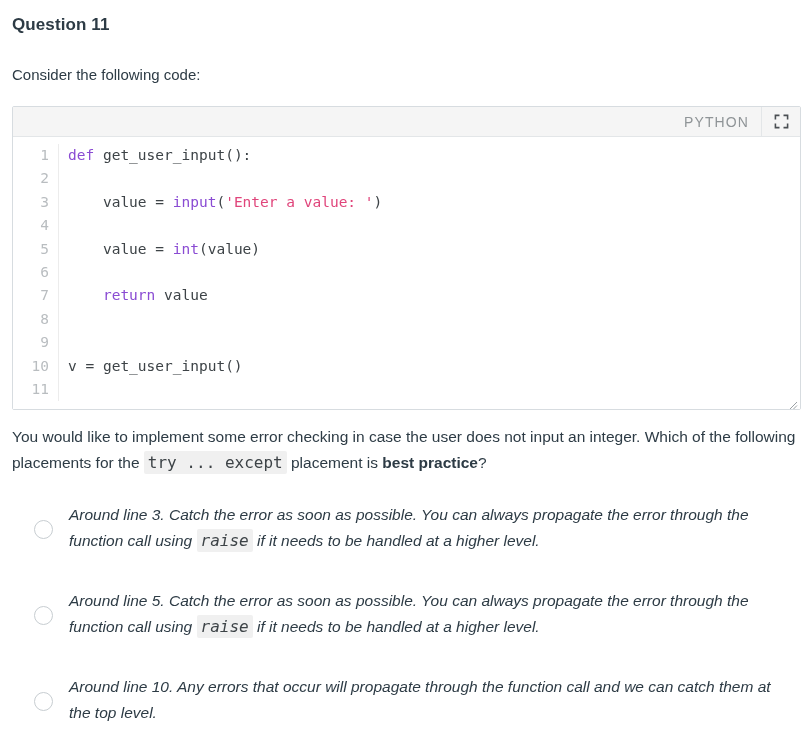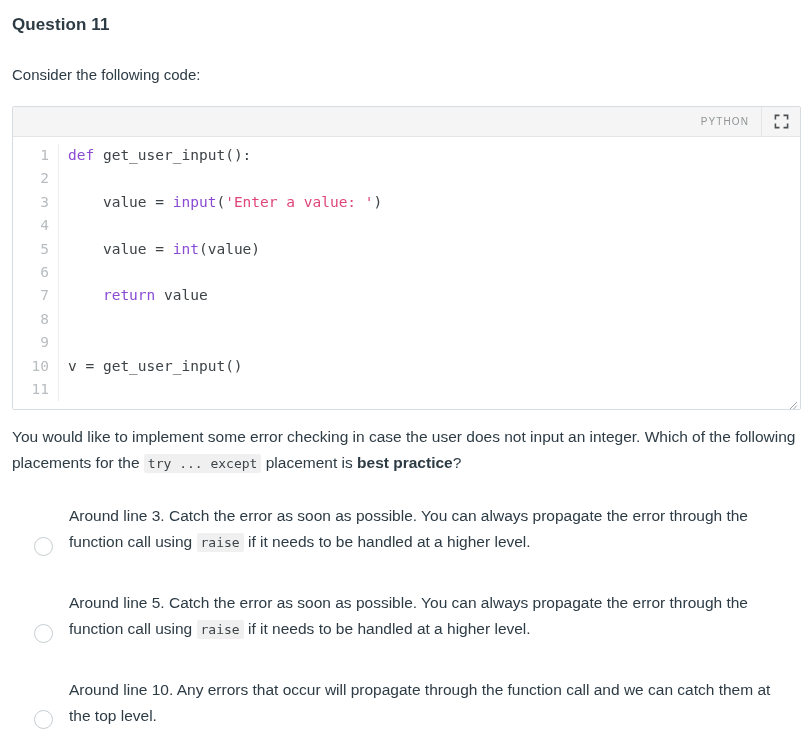--- a/index.html
+++ b/index.html
@@ -48,21 +48,21 @@
   .code-header {
     height: 30px;
     background: #f5f5f5;
     border-bottom: 1px solid #e3e6e8;
     display: flex;
     align-items: center;
     justify-content: flex-end;
     box-sizing: border-box;
   }
   .code-lang {
-    font-size: 10px;
+    font-size: 14px;
     letter-spacing: 1.1px;
     color: #8f9497;
     font-family: "Liberation Sans", sans-serif;
     padding-right: 12px;
   }
   .code-expand {
     width: 38px;
     height: 29px;
     border-left: 1px solid #e3e6e8;
     display: flex;
@@ -117,38 +117,39 @@
   
   .question-body {
     font-size: 15.5px;
     line-height: 26px;
     color: #2d3b45;
     margin: 14px 0 0 0;
     max-width: 790px;
   }
   code.inline {
     font-family: "DejaVu Sans Mono", monospace;
-    font-size: 13px;
+    font-size: 16px;
     background: #f0f0f0;
     color: #3d4347;
     padding: 2px 4px;
     border-radius: 2px;
     white-space: pre;
   }
   .bold { font-weight: bold; }
 
   
   .answers {
     margin: 16px 0 0 0;
   }
   .answer {
     display: flex;
-    align-items: flex-end;
+    align-items: center;
     padding: 10px 0 10px 0;
     margin: 0 0 14px 0;
+    font-style: italic;
   }
   .radio {
     width: 19px;
     height: 19px;
     min-width: 19px;
     border: 1px solid #c7cdd1;
     border-radius: 50%;
     background: #ffffff;
     margin: 2px 16px 0 22px;
     box-sizing: border-box;

